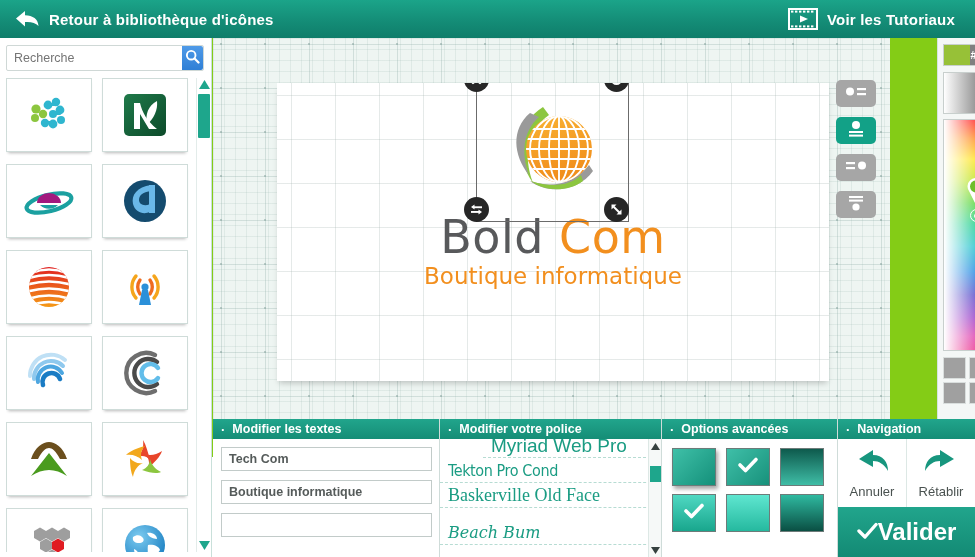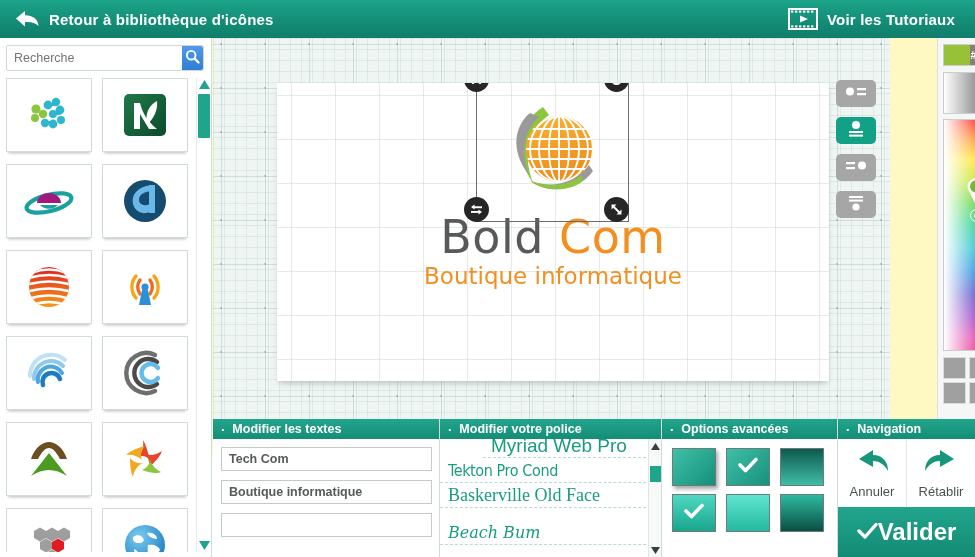--- a/index.html
+++ b/index.html
@@ -5,21 +5,21 @@
   * { box-sizing: border-box; margin: 0; padding: 0; }
   html, body {
     width: 975px; height: 557px;
     font-family: "Liberation Sans", sans-serif;
     overflow: hidden;
     background: #ffffff;
   }
   #app {
     position: relative;
     width: 975px; height: 457px;
-    background: #fef9c3;
+    background: #84cc16;
   }
 
   
   .header {
     position: absolute; left: 0; top: 0;
     width: 975px; height: 38px;
     background: linear-gradient(180deg, #1ba489 0%, #148d77 55%, #0f7d6a 100%);
     display: flex; align-items: center;
     justify-content: space-between;
   }

